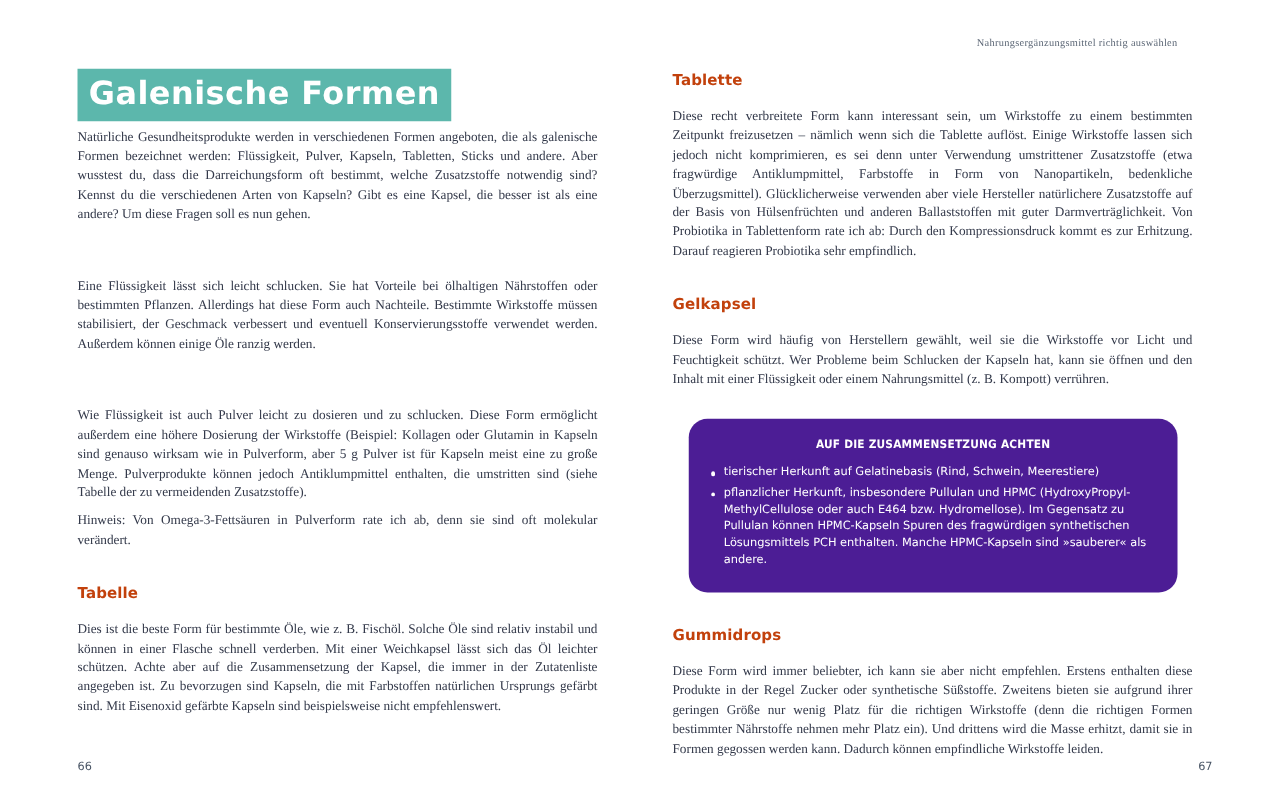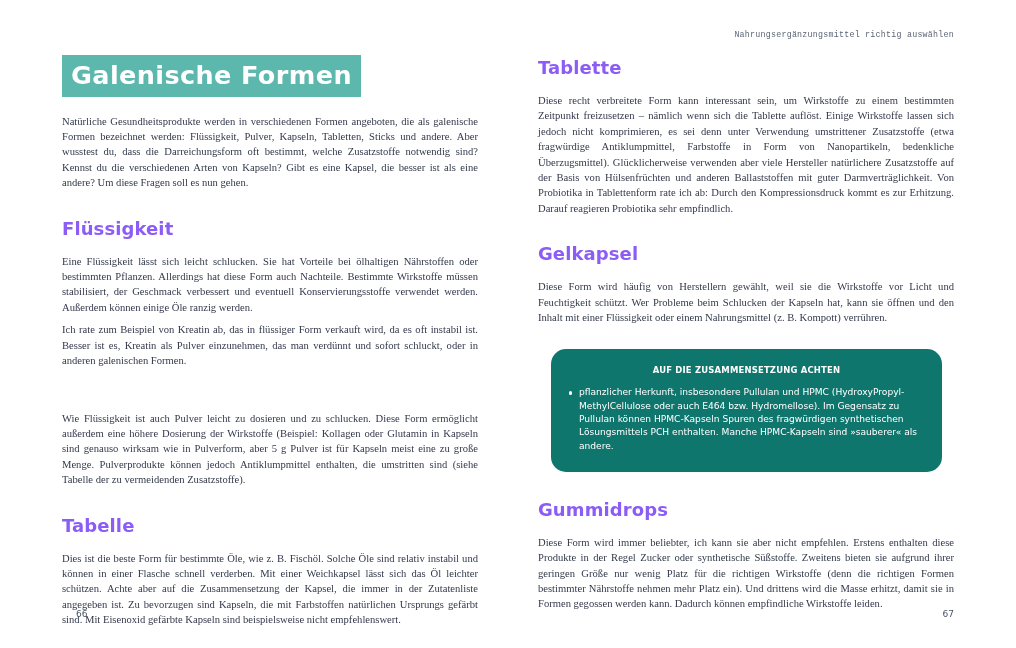--- a/index.html
+++ b/index.html
@@ -26,50 +26,50 @@
     width: 508px;
     height: 648px;
     box-sizing: border-box;
   }
   .page-left  { padding: 0 30px 0 62px; }
   .page-right { padding: 0 62px 0 30px; }
 
   .running-head {
     position: absolute;
     top: 30px;
-    right: 62px;
-    font-family: Liberation Mono, monospace;
+    right: 74px;
+    font-family: Liberation Serif, serif;
     font-size: 8.3px;
     letter-spacing: 0.25px;
     color: #5b6675;
     white-space: nowrap;
   }
 
   .chapter-title-wrap {
     margin-top: 55px;
-    margin-bottom: 17px;
+    margin-bottom: 6px;
     line-height: 0;
   }
   .chapter-title {
     display: inline-block;
     background: #5cb7ac;
     color: #ffffff;
     font-family: "DejaVu Sans", sans-serif;
     font-weight: bold;
     font-size: 25.5px;
     letter-spacing: 0.4px;
     line-height: 1.28;
     padding: 4px 9px 5px 9px;
   }
 
   h2.section-heading {
     font-family: "DejaVu Sans", sans-serif;
     font-weight: bold;
-    font-size: 18px;
-    color: #8b5cf6;
+    font-size: 12px;
+    color: #c2410c;
     letter-spacing: 0.1px;
     margin: 0;
     padding: 0;
   }
 
   p.body-text {
     font-family: "Liberation Serif", serif;
     font-size: 10.6px;
     line-height: 1.455;
     color: #33394a;
@@ -84,21 +84,21 @@
   .gap-after-h2 { height: 15px; }
 
   
   .right-top-spacer { height: 57px; }
 
   
   .info-box {
     margin-top: 24px;
     margin-left: 13px;
     margin-right: 12px;
-    background: #0f766e;
+    background: #4c1d95;
     border-radius: 15px;
     padding: 13px 17px 16px 17px;
     box-sizing: border-box;
     color: #ffffff;
   }
   .info-box-title {
     font-family: "DejaVu Sans", sans-serif;
     font-weight: bold;
     font-size: 9.2px;
     letter-spacing: 0.2px;
@@ -139,45 +139,44 @@
     background: #ffffff;
   }
 
   .folio {
     position: absolute;
     bottom: 29px;
     font-family: "DejaVu Sans", sans-serif;
     font-size: 9px;
     color: #4a5666;
   }
-  .folio-left  { left: 76px; }
-  .folio-right { right: 62px; }
+  .folio-left  { left: 62px; }
+  .folio-right { right: 46px; }
 </style>
 </head>
 <body>
 
 <div class="spread">
 
   <div class="page page-left">
 
     <div class="chapter-title-wrap">
       <span class="chapter-title">Galenische Formen</span>
     </div>
 
     <p class="body-text">Natürliche Gesundheitsprodukte werden in verschiedenen Formen angeboten, die als galenische Formen bezeichnet werden: Flüssigkeit, Pulver, Kapseln, Tabletten, Sticks und andere. Aber wusstest du, dass die Darreichungsform oft bestimmt, welche Zusatzstoffe notwendig sind? Kennst du die verschiedenen Arten von Kapseln? Gibt es eine Kapsel, die besser ist als eine andere? Um diese Fragen soll es nun gehen.</p>
 
     <div class="gap-after-para-to-h2"></div>
-    <h2 class="section-heading">Flüssigkeit</h2>
     <div class="gap-after-h2"></div>
     <p class="body-text">Eine Flüssigkeit lässt sich leicht schlucken. Sie hat Vorteile bei ölhaltigen Nährstoffen oder bestimmten Pflanzen. Allerdings hat diese Form auch Nachteile. Bestimmte Wirkstoffe müssen stabilisiert, der Geschmack verbessert und eventuell Konservierungsstoffe verwendet werden. Außerdem können einige Öle ranzig werden.</p>
-    <p class="body-text">Ich rate zum Beispiel von Kreatin ab, das in flüssiger Form verkauft wird, da es oft instabil ist. Besser ist es, Kreatin als Pulver einzunehmen, das man verdünnt und sofort schluckt, oder in anderen galenischen Formen.</p>
 
     <div class="gap-after-para-to-h2"></div>
     <div class="gap-after-h2"></div>
     <p class="body-text">Wie Flüssigkeit ist auch Pulver leicht zu dosieren und zu schlucken. Diese Form ermöglicht außerdem eine höhere Dosierung der Wirkstoffe (Beispiel: Kollagen oder Glutamin in Kapseln sind genauso wirksam wie in Pulverform, aber 5 g Pulver ist für Kapseln meist eine zu große Menge. Pulverprodukte können jedoch Antiklumpmittel enthalten, die umstritten sind (siehe Tabelle der zu vermeidenden Zusatzstoffe).</p>
+    <p class="body-text">Hinweis: Von Omega-3-Fettsäuren in Pulverform rate ich ab, denn sie sind oft molekular verändert.</p>
 
     <div class="gap-after-para-to-h2"></div>
     <h2 class="section-heading">Tabelle</h2>
     <div class="gap-after-h2"></div>
     <p class="body-text">Dies ist die beste Form für bestimmte Öle, wie z. B. Fischöl. Solche Öle sind relativ instabil und können in einer Flasche schnell verderben. Mit einer Weichkapsel lässt sich das Öl leichter schützen. Achte aber auf die Zusammensetzung der Kapsel, die immer in der Zutatenliste angegeben ist. Zu bevorzugen sind Kapseln, die mit Farbstoffen natürlichen Ursprungs gefärbt sind. Mit Eisenoxid gefärbte Kapseln sind beispielsweise nicht empfehlenswert.</p>
 
     <div class="folio folio-left">66</div>
   </div>
 
   <div class="page page-right">
@@ -191,20 +190,21 @@
     <p class="body-text">Diese recht verbreitete Form kann interessant sein, um Wirkstoffe zu einem bestimmten Zeitpunkt freizusetzen – nämlich wenn sich die Tablette auflöst. Einige Wirkstoffe lassen sich jedoch nicht komprimieren, es sei denn unter Verwendung umstrittener Zusatzstoffe (etwa fragwürdige Antiklumpmittel, Farbstoffe in Form von Nanopartikeln, bedenkliche Überzugsmittel). Glücklicherweise verwenden aber viele Hersteller natürlichere Zusatzstoffe auf der Basis von Hülsenfrüchten und anderen Ballaststoffen mit guter Darmverträglichkeit. Von Probiotika in Tablettenform rate ich ab: Durch den Kompressionsdruck kommt es zur Erhitzung. Darauf reagieren Probiotika sehr empfindlich.</p>
 
     <div class="gap-after-para-to-h2"></div>
     <h2 class="section-heading">Gelkapsel</h2>
     <div class="gap-after-h2"></div>
     <p class="body-text">Diese Form wird häufig von Herstellern gewählt, weil sie die Wirkstoffe vor Licht und Feuchtigkeit schützt. Wer Probleme beim Schlucken der Kapseln hat, kann sie öffnen und den Inhalt mit einer Flüssigkeit oder einem Nahrungsmittel (z. B. Kompott) verrühren.</p>
 
     <div class="info-box">
       <div class="info-box-title">AUF DIE ZUSAMMENSETZUNG ACHTEN</div>
       <ul class="info-list">
+        <li>tierischer Herkunft auf Gelatinebasis (Rind, Schwein, Meerestiere)</li>
         <li>pflanzlicher Herkunft, insbesondere Pullulan und HPMC (HydroxyPropyl-MethylCellulose oder auch E464 bzw. Hydromellose). Im Gegensatz zu Pullulan können HPMC-Kapseln Spuren des fragwürdigen synthetischen Lösungsmittels PCH enthalten. Manche HPMC-Kapseln sind »sauberer« als andere.</li>
       </ul>
     </div>
 
     <div class="gap-after-para-to-h2"></div>
     <h2 class="section-heading">Gummidrops</h2>
     <div class="gap-after-h2"></div>
     <p class="body-text">Diese Form wird immer beliebter, ich kann sie aber nicht empfehlen. Erstens enthalten diese Produkte in der Regel Zucker oder synthetische Süßstoffe. Zweitens bieten sie aufgrund ihrer geringen Größe nur wenig Platz für die richtigen Wirkstoffe (denn die richtigen Formen bestimmter Nährstoffe nehmen mehr Platz ein). Und drittens wird die Masse erhitzt, damit sie in Formen gegossen werden kann. Dadurch können empfindliche Wirkstoffe leiden.</p>
 
     <div class="folio folio-right">67</div>

